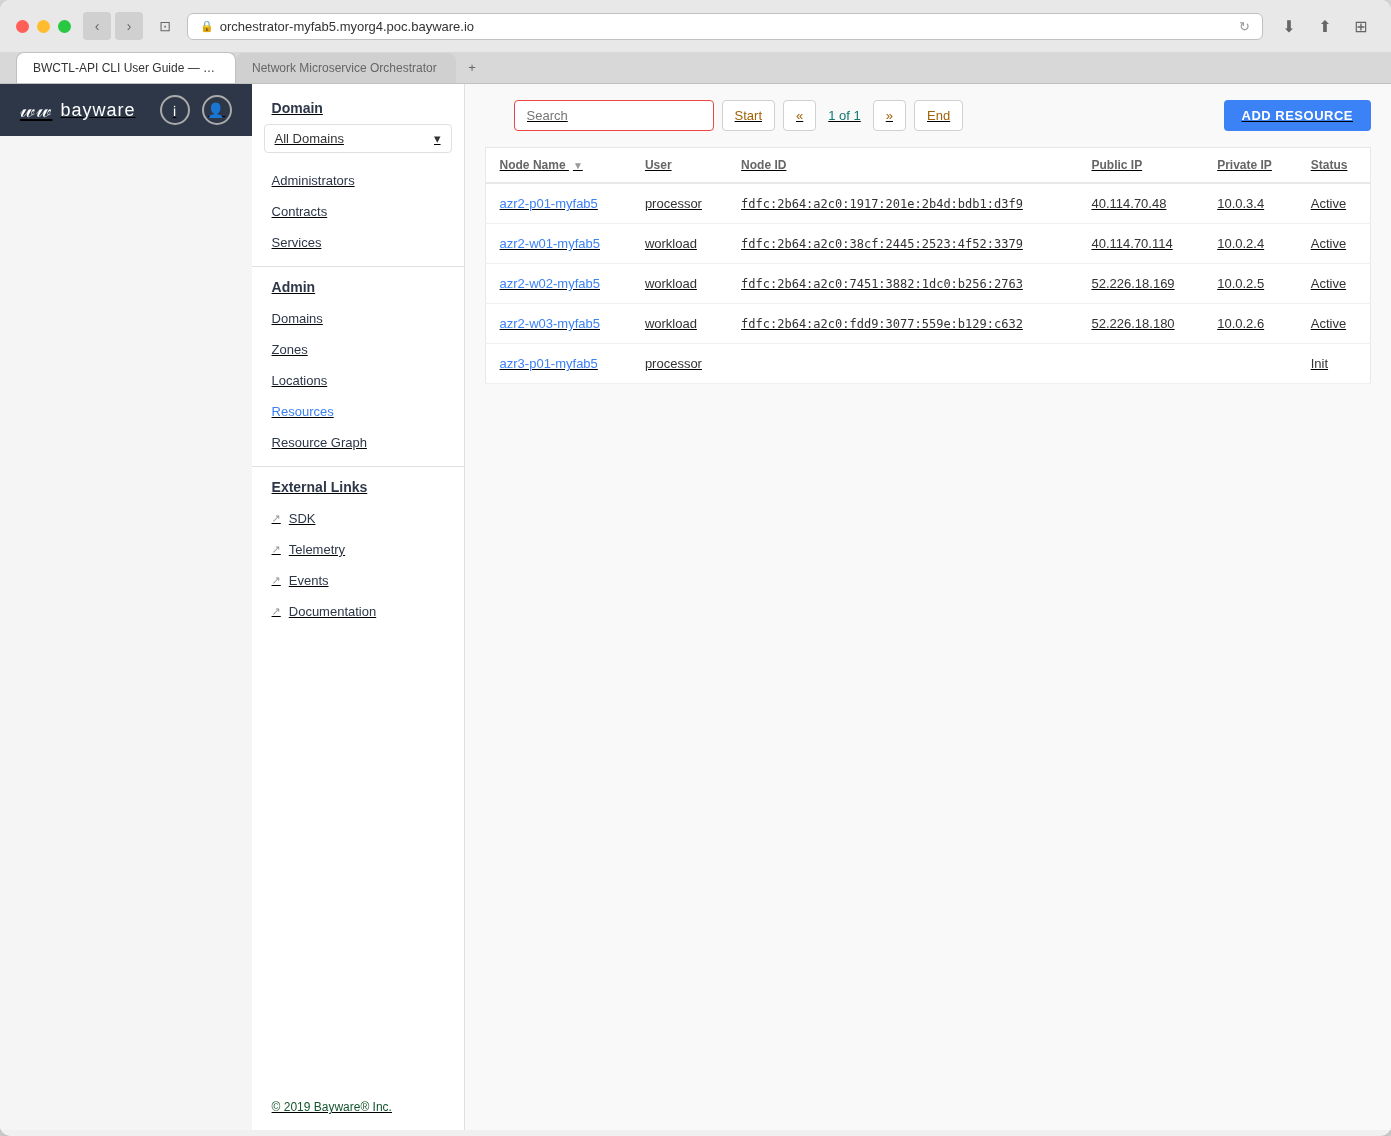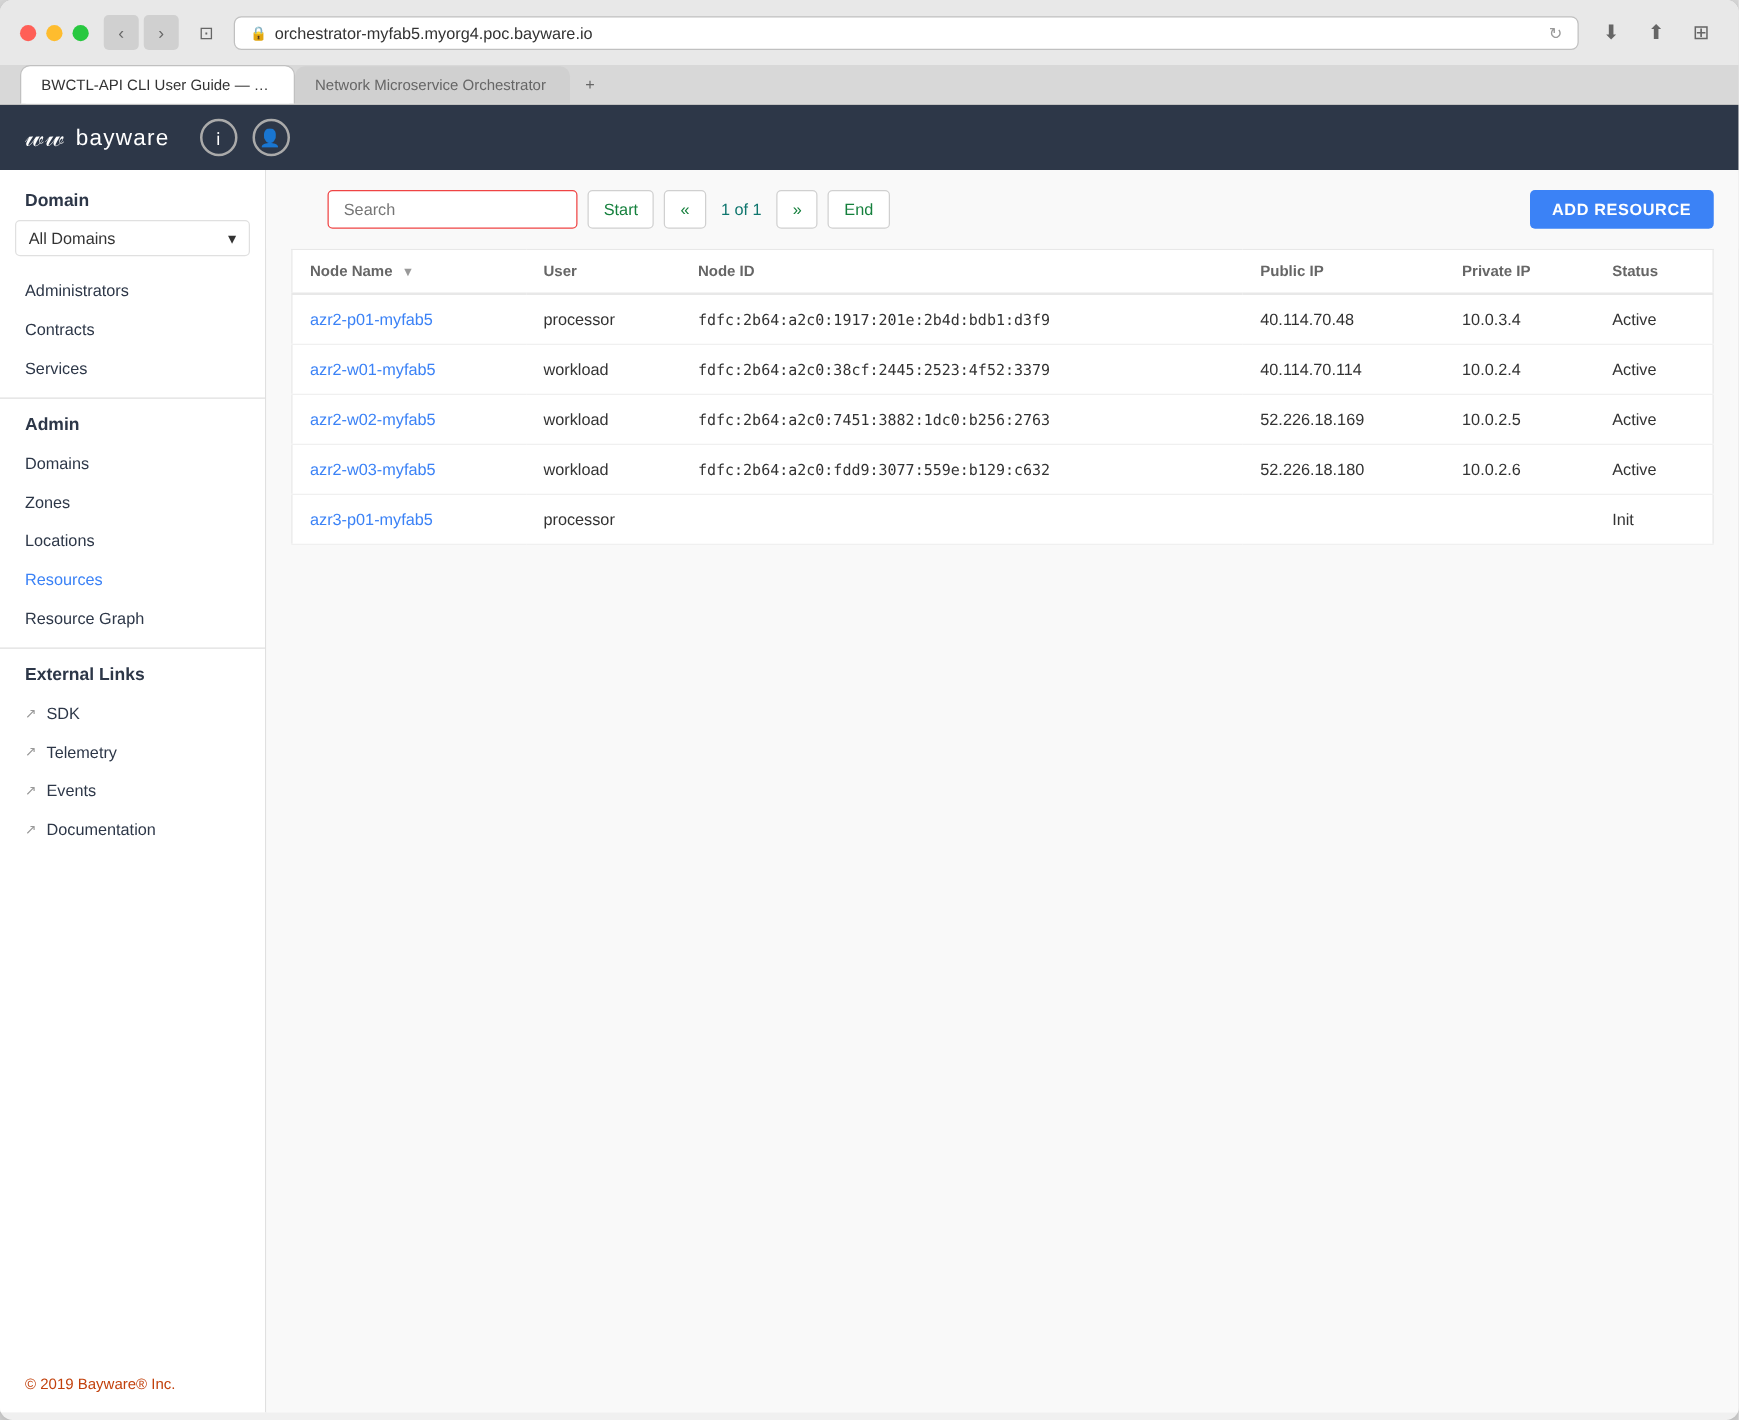--- a/index.html
+++ b/index.html
@@ -151,23 +151,24 @@
       align-items: center;
       justify-content: center;
       color: #666;
       margin-left: 4px;
       cursor: pointer;
     }
 
     
     .app-container {
       display: flex;
-      flex-direction: column;
+      flex-direction: row;
       height: calc(1136px - 90px);
       background: #f5f5f5;
+      text-decoration: underline;
     }
 
     
     .app-header {
       background: #2d3748;
       display: flex;
       align-items: center;
       padding: 0 20px;
       height: 52px;
       flex-shrink: 0;
@@ -317,21 +318,21 @@
       padding: 7px 12px;
       border: 1px solid #d0d0d0;
       border-radius: 4px;
       background: white;
       font-size: 13px;
       color: #333;
       cursor: pointer;
     }
 
     .toolbar-btn.disabled {
-      color: #15803d;
+      color: #a16207;
       cursor: default;
     }
 
     .page-info {
       font-size: 13px;
       color: #0f766e;
       padding: 0 4px;
     }
 
     .add-resource-btn {
@@ -389,21 +390,21 @@
 
     .sort-arrow {
       font-size: 10px;
       color: #999;
       margin-left: 4px;
     }
 
     .footer-text {
       padding: 16px 20px;
       font-size: 12px;
-      color: #c2410c;
+      color: #14532d;
     }
   </style>
 </head>
 <body>
 
 <div class="browser-window">
 
   <div class="browser-chrome">
     <div class="browser-titlebar">
       <div class="traffic-lights">

